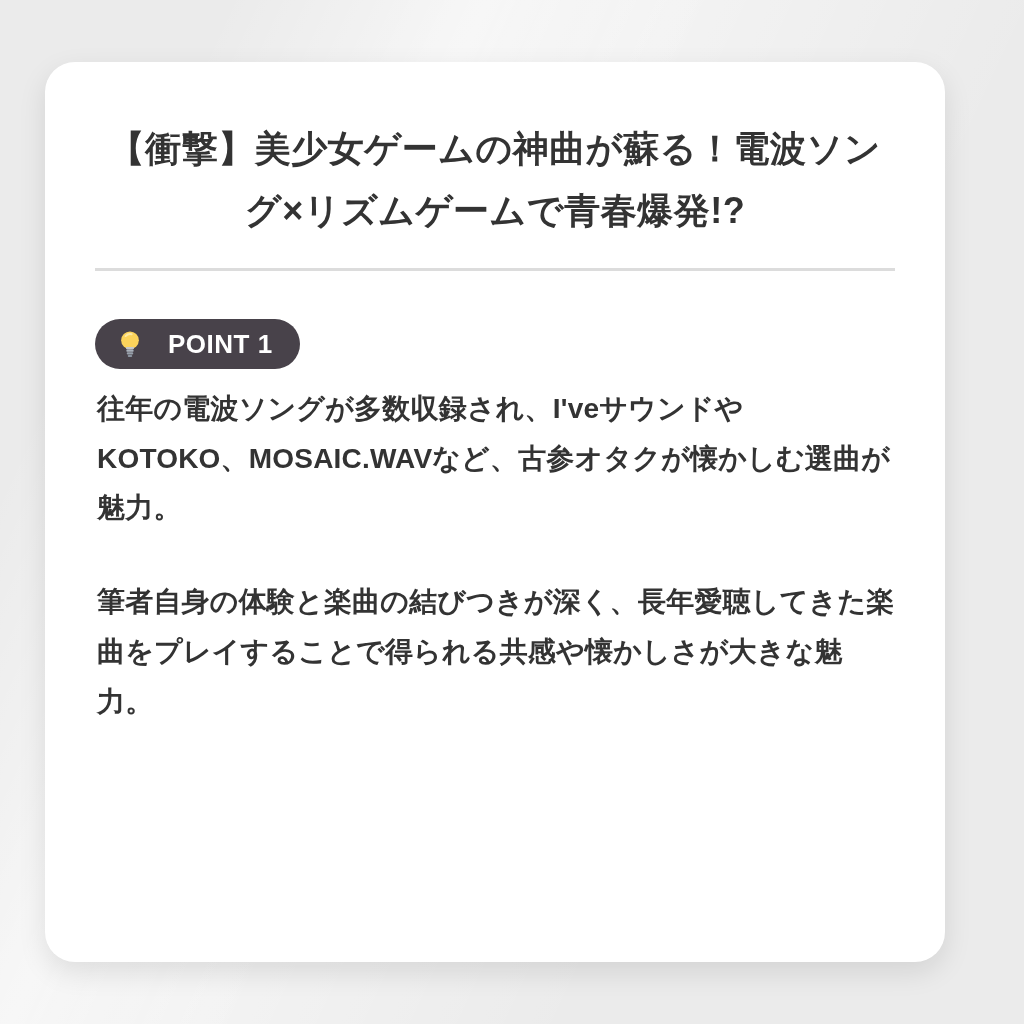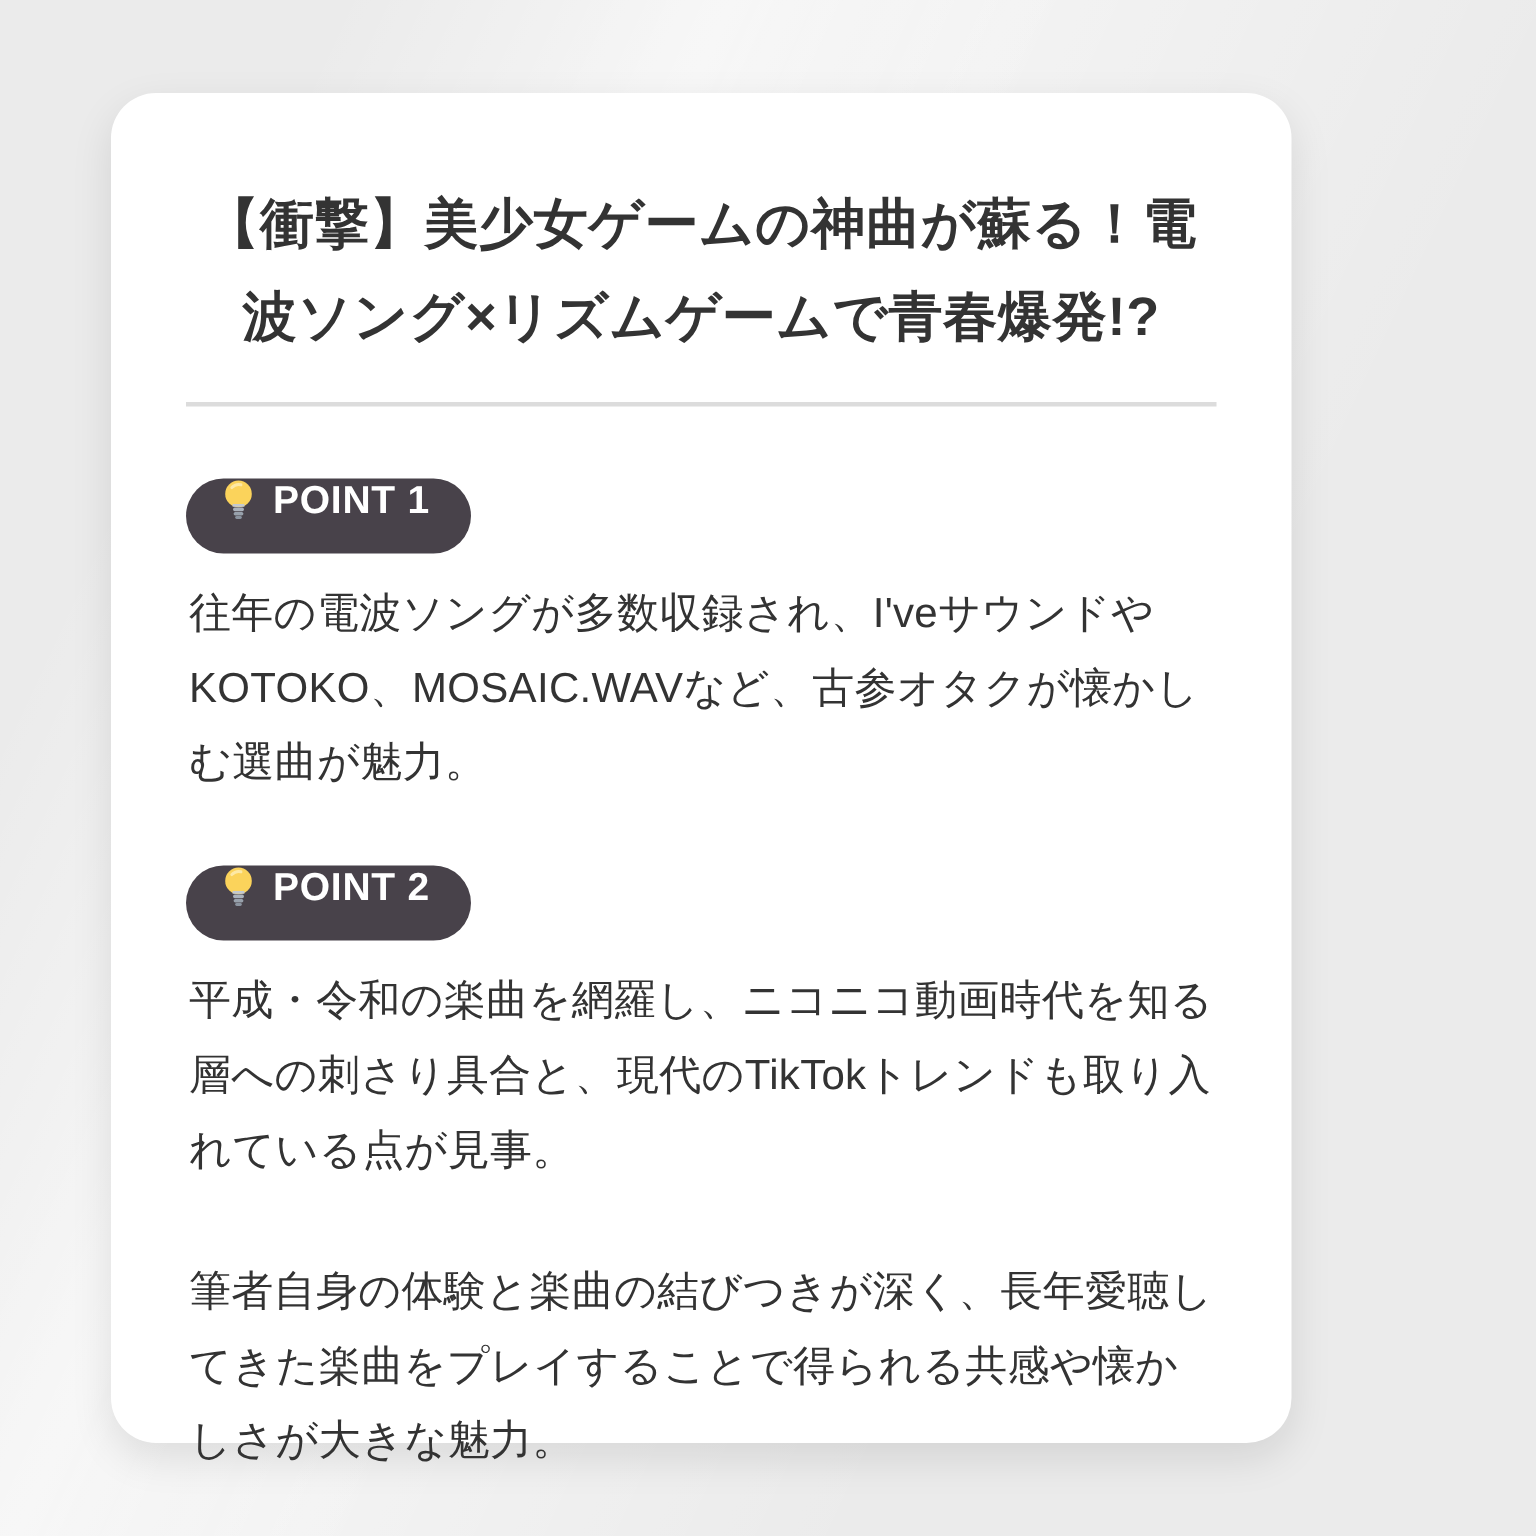--- a/index.html
+++ b/index.html
@@ -12,23 +12,23 @@
     overflow: hidden;
     font-family: "Liberation Sans", "DejaVu Sans", sans-serif;
     background:
       linear-gradient(115deg, rgba(255,255,255,0) 15%, rgba(255,255,255,0.55) 32%, rgba(255,255,255,0) 48%),
       linear-gradient(295deg, rgba(255,255,255,0) 30%, rgba(255,255,255,0.4) 55%, rgba(255,255,255,0) 75%),
       #ebebeb;
     position: relative;
   }
   .card {
     position: absolute;
-    left: 74px;
+    left: 45px;
     top: 62px;
-    width: 787px;
+    width: 900px;
     height: 900px;
     box-sizing: border-box;
     background: #ffffff;
     border-radius: 30px;
     box-shadow: 0 10px 28px rgba(0,0,0,0.10);
     padding: 44px 50px 40px 50px;
   }
   .title {
     margin: 12px 4px 0 4px;
     text-align: center;
@@ -42,22 +42,22 @@
     border: none;
     height: 3px;
     background: #dcdcdc;
     margin: 26px 0 48px 0;
   }
   .point-section {
     margin-bottom: 44px;
   }
   .point-badge {
     display: inline-flex;
-    align-items: flex-start;
-    gap: 9px;
+    align-items: center;
+    gap: 24px;
     background: #48424a;
     color: #ffffff;
     border-radius: 25px;
     height: 50px;
     padding: 0 27px 0 21px;
     box-sizing: border-box;
   }
   .point-badge .badge-label {
     font-size: 26px;
     font-weight: 700;
@@ -68,21 +68,21 @@
   .bulb {
     width: 28px;
     height: 28px;
     display: inline-block;
     flex: 0 0 auto;
   }
   .point-text {
     margin: 15px 0 0 2px;
     font-size: 28px;
     line-height: 1.78;
-    font-weight: 400;
+    font-weight: 700;
     color: #333333;
     letter-spacing: 0.2px;
   }
 </style>
 </head>
 <body>
 
 <div class="card">
   <h1 class="title">【衝撃】美少女ゲームの神曲が蘇る！電波ソング×リズムゲームで青春爆発!?</h1>
   <hr class="divider">
@@ -95,31 +95,17 @@
         <path d="M8.6 14.6 h6.8 v1.6 h-6.8 z" fill="#c3c9d1"></path>
         <rect x="8.9" y="16.6" width="6.2" height="2.1" rx="1" fill="#aab2bc"></rect>
         <rect x="9.2" y="19.1" width="5.6" height="2.0" rx="1" fill="#98a1ac"></rect>
         <rect x="10.1" y="21.4" width="3.8" height="1.7" rx="0.85" fill="#8b94a0"></rect>
       </svg>
       <span class="badge-label">POINT 1</span>
     </div>
     <p class="point-text">往年の電波ソングが多数収録され、I'veサウンドやKOTOKO、MOSAIC.WAVなど、古参オタクが懐かしむ選曲が魅力。</p>
   </div>
 
-  <div class="point-section">
-    <div class="point-badge">
-      <svg class="bulb" viewBox="0 0 24 24" aria-hidden="true">
-        <circle cx="12" cy="8.8" r="7.6" fill="#fbd35b"></circle>
-        <path d="M8.2 5.2 a5.4 5.4 0 0 1 5.2 -1.6" stroke="#fde9a6" stroke-width="1.7" fill="none" stroke-linecap="round"></path>
-        <path d="M8.6 14.6 h6.8 v1.6 h-6.8 z" fill="#c3c9d1"></path>
-        <rect x="8.9" y="16.6" width="6.2" height="2.1" rx="1" fill="#aab2bc"></rect>
-        <rect x="9.2" y="19.1" width="5.6" height="2.0" rx="1" fill="#98a1ac"></rect>
-        <rect x="10.1" y="21.4" width="3.8" height="1.7" rx="0.85" fill="#8b94a0"></rect>
-      </svg>
-      <span class="badge-label">POINT 2</span>
-    </div>
-    <p class="point-text">平成・令和の楽曲を網羅し、ニコニコ動画時代を知る層への刺さり具合と、現代のTikTokトレンドも取り入れている点が見事。</p>
-  </div>
 
   <div class="point-section">
     <p class="point-text">筆者自身の体験と楽曲の結びつきが深く、長年愛聴してきた楽曲をプレイすることで得られる共感や懐かしさが大きな魅力。</p>
   </div>
 </div>
 
 </body></html>

